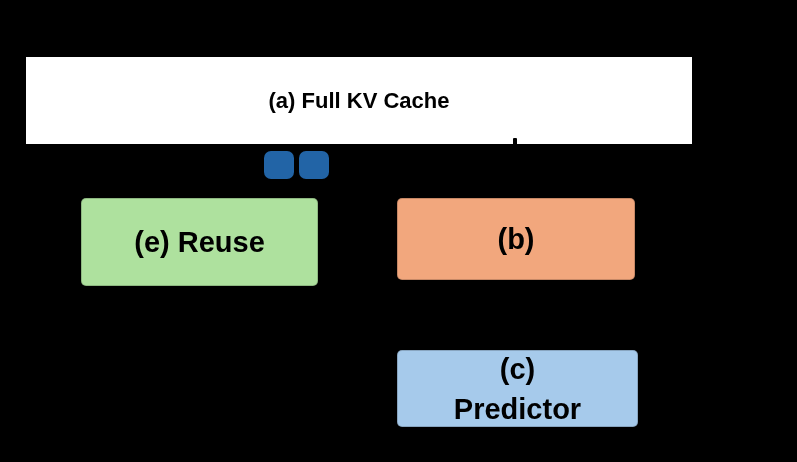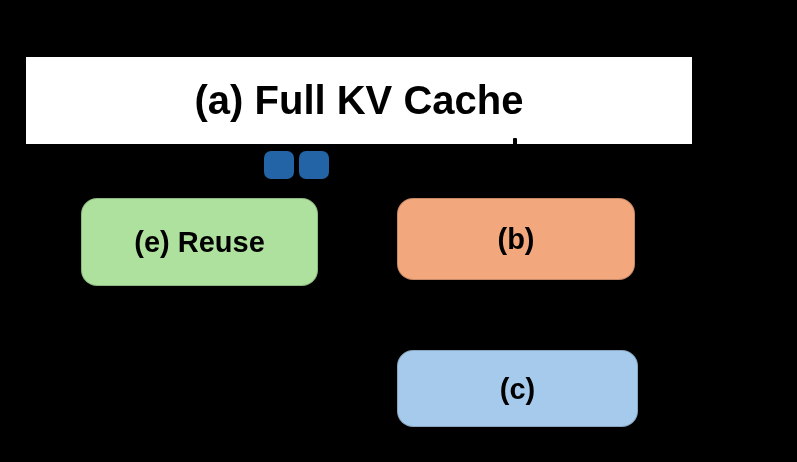--- a/index.html
+++ b/index.html
@@ -34,24 +34,24 @@
     align-items: center;
     justify-content: center;
     text-align: center;
   }
   .box span { display: block; }
 
   .full-kv {
     left: 26px; top: 57px;
     width: 666px; height: 87px;
     background: var(--c-full_kv_fill);
-    font-size: 40px;
+    font-size: 22px;
   }
   .rounded {
-    border-radius: 16px;
+    border-radius: 5px;
     border: 1.5px solid rgba(0,0,0,0.18);
     font-size: 29px;
     line-height: 40px;
   }
   .reuse {
     left: 81px; top: 198px;
     width: 237px; height: 88px;
     background: var(--c-reuse_fill);
   }
   .krep {
@@ -102,15 +102,16 @@
   <div class="box rounded reuse">
     <span>(e) Reuse</span>
   </div>
 
   <div class="box rounded krep">
     <span>(b)</span>
   </div>
 
   <div class="box rounded predictor">
     <span>(c)</span>
+    <span>Predictor</span>
   </div>
 
 </div>
 
 </body></html>

